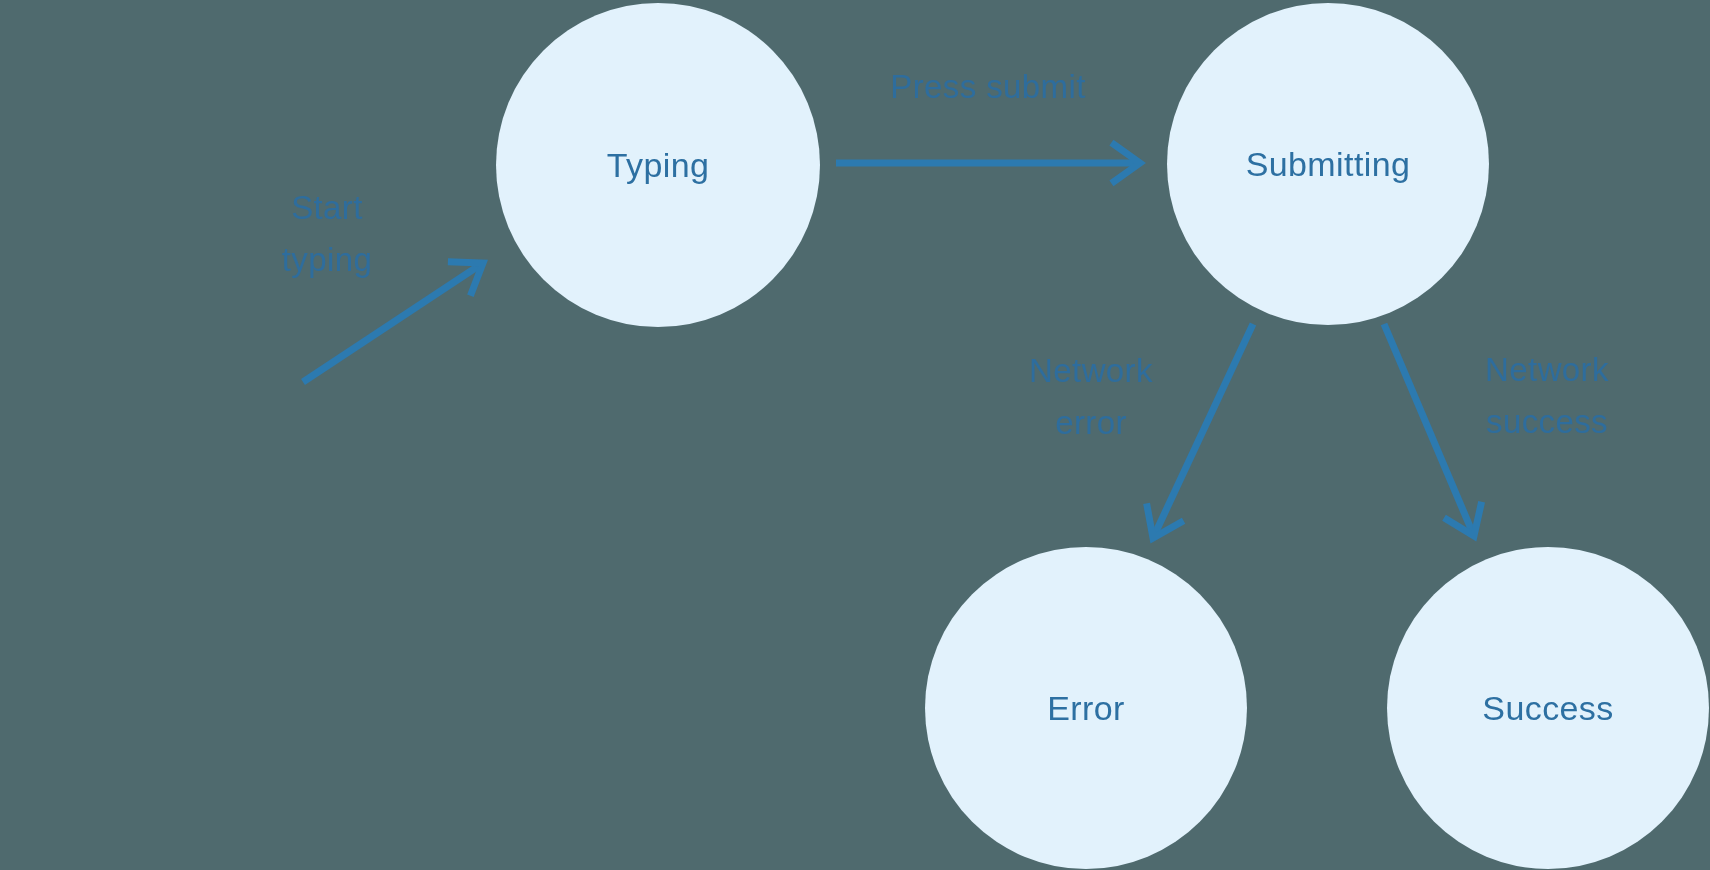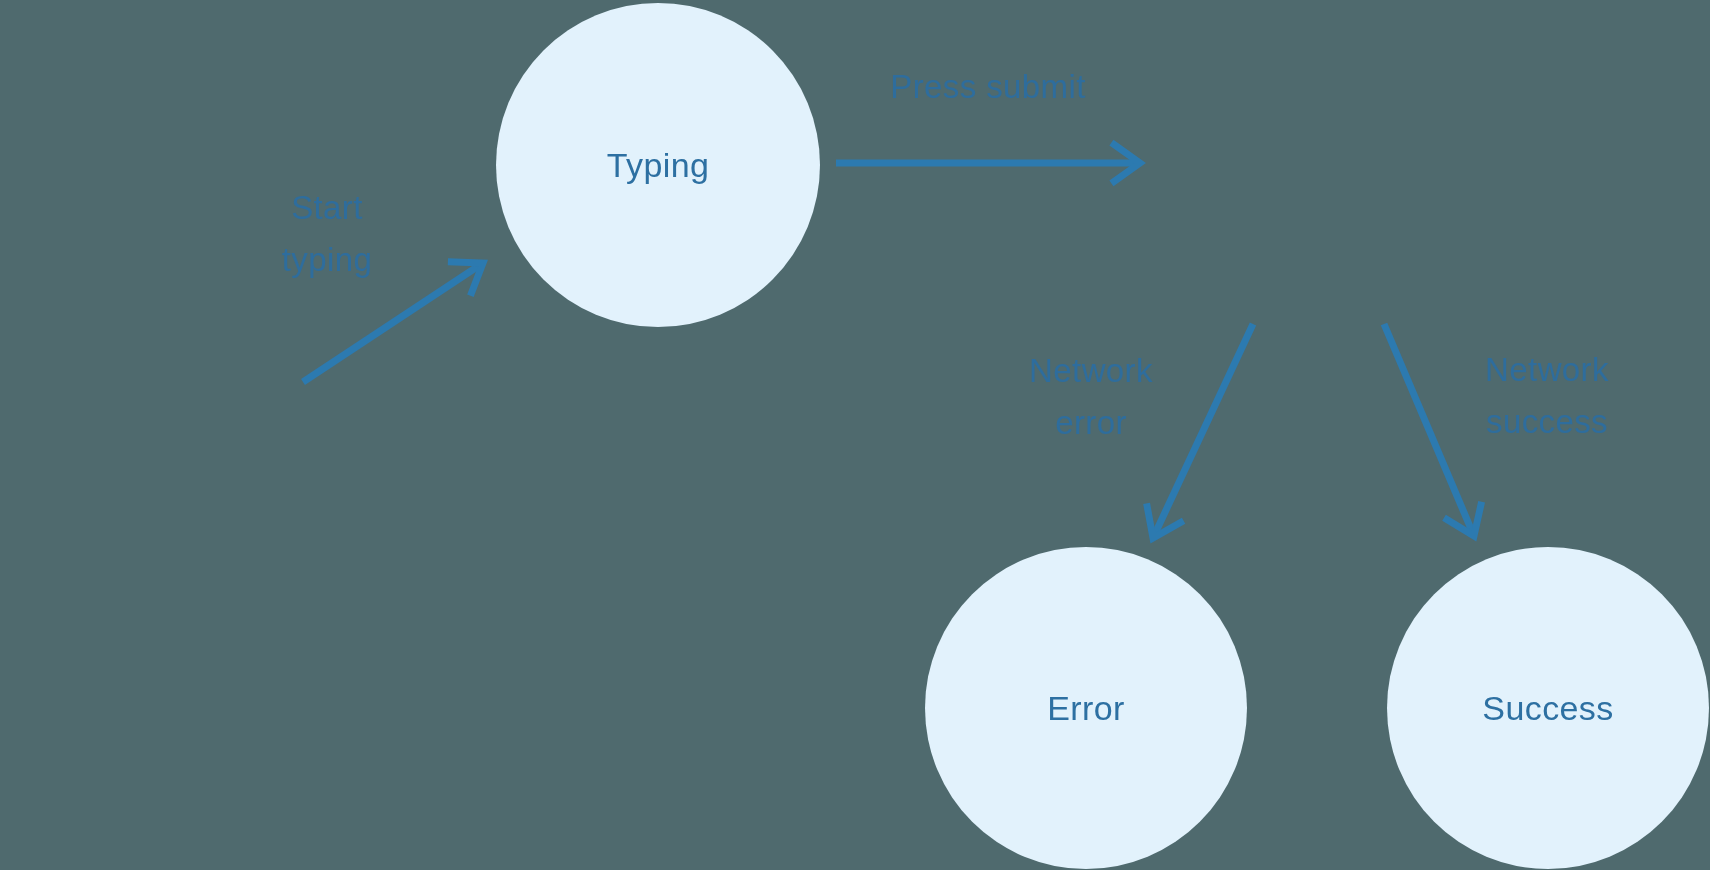--- a/index.html
+++ b/index.html
@@ -77,20 +77,23 @@
     <line class="arrow" x1="836" y1="163" x2="1140" y2="163" marker-end="url(#chev)"></line>
     <line class="arrow" x1="1253" y1="324" x2="1153" y2="538" marker-end="url(#chev)"></line>
     <line class="arrow" x1="1384" y1="324" x2="1474" y2="536" marker-end="url(#chev)"></line>
   </svg>
 
 
   <div class="node" style="left:496px; top:3px; width:324px; height:324px;">
     <span class="node-label">Typing</span>
   </div>
 
+  <div class="node" style="left:1167px; top:3px; width:322px; height:322px;">
+    <span class="node-label">Submitting</span>
+  </div>
 
   <div class="node" style="left:925px; top:547px; width:322px; height:322px;">
     <span class="node-label">Error</span>
   </div>
 
   <div class="node" style="left:1387px; top:547px; width:322px; height:322px;">
     <span class="node-label">Success</span>
   </div>
 
   <div class="edge-label single" style="left:988px; top:62px;">

